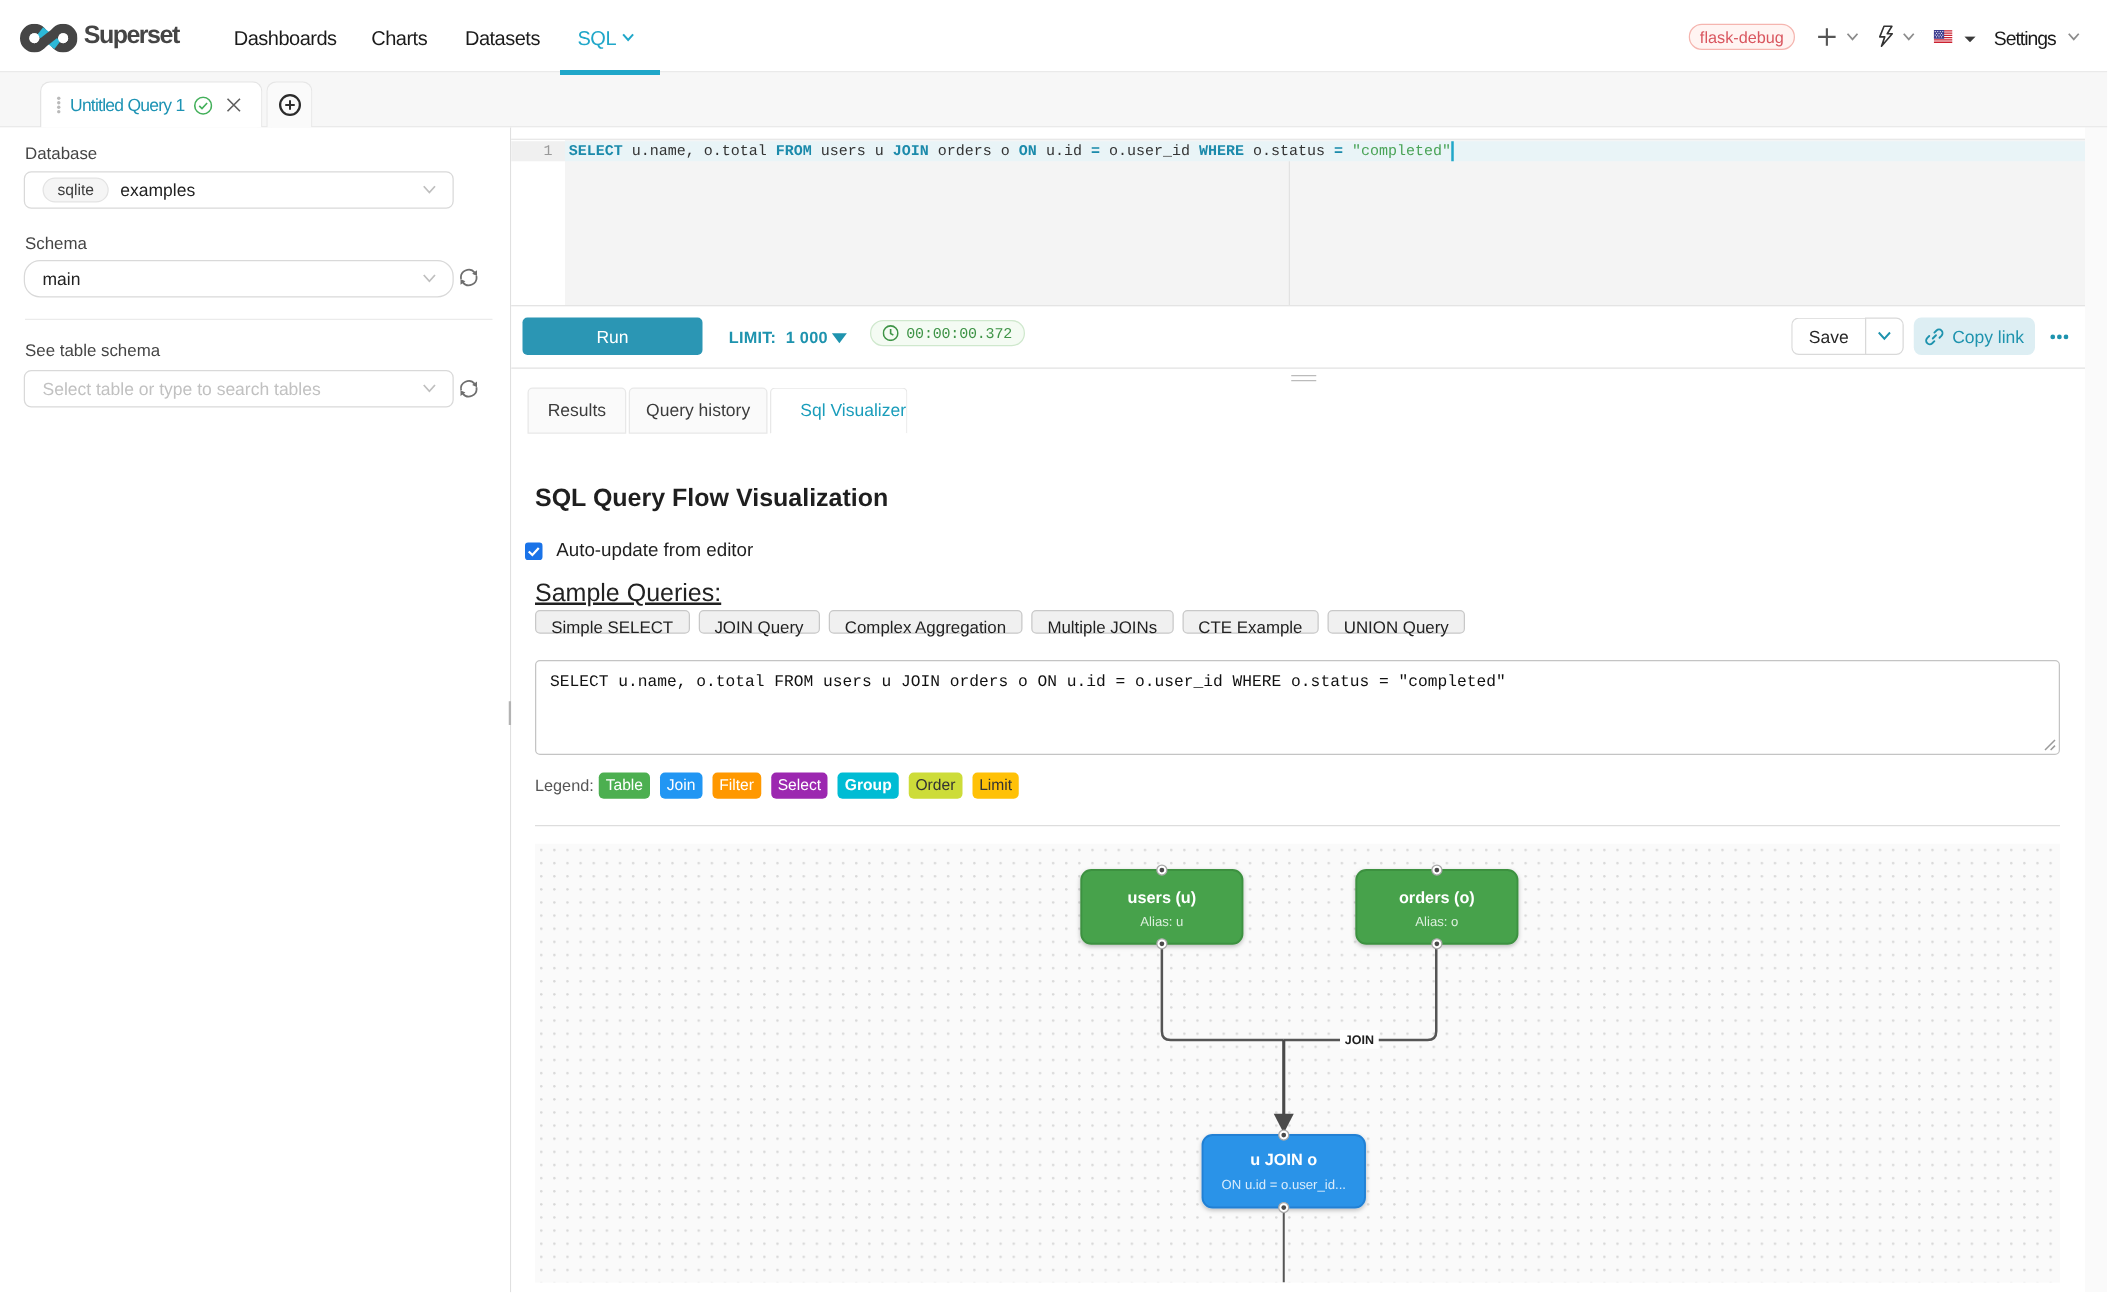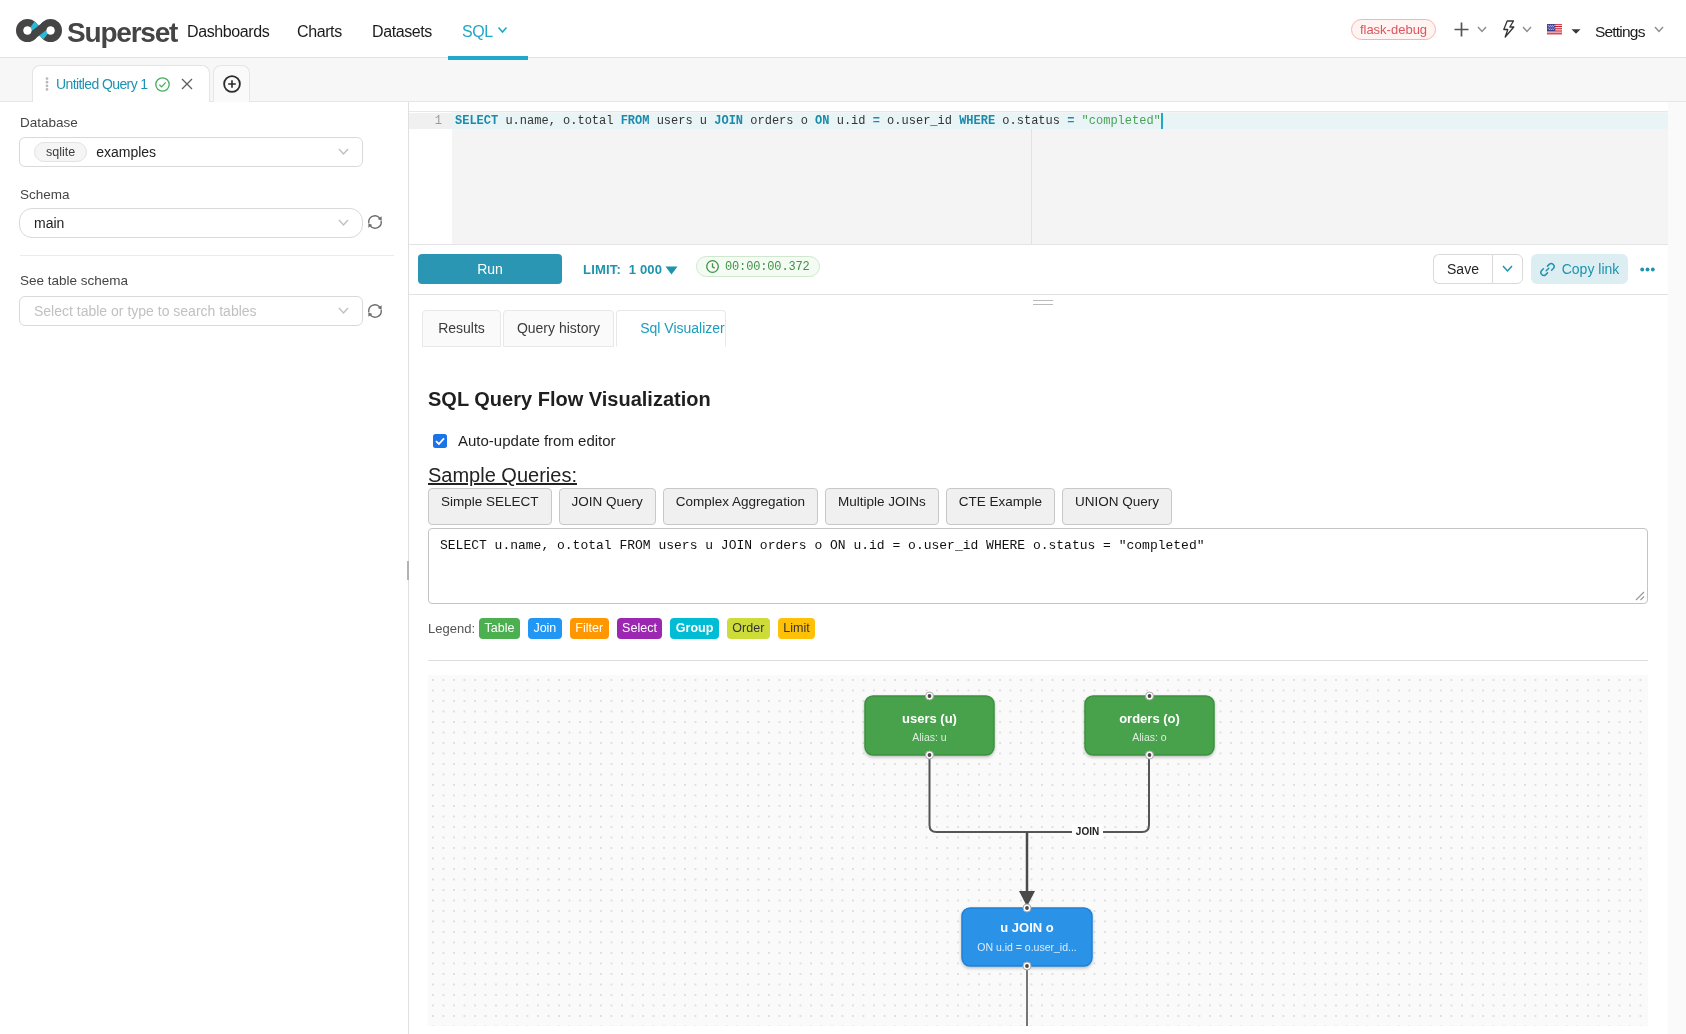--- a/index.html
+++ b/index.html
@@ -4,21 +4,21 @@
 <style>
 * { margin:0; padding:0; box-sizing:border-box; }
 html,body { background:#fff; }
 body { font-family:"Liberation Sans",sans-serif; color:#141414; }
 #app { position:relative; width:1686px; height:1034px; overflow:hidden; background:#fff; }
 svg { display:block; }
 
 
 #nav { position:absolute; left:0; top:0; width:1686px; height:58px; background:#fff; border-bottom:1px solid #e3e3e3; }
 #logo { position:absolute; left:16px; top:19px; }
-#logotext { position:absolute; left:67px; top:17px; font-size:28px; font-weight:bold; color:#454545; letter-spacing:-1.2px; }
+#logotext { position:absolute; left:67px; top:17px; font-size:20px; font-weight:bold; color:#454545; letter-spacing:-1.2px; }
 .navitem { position:absolute; top:3px; height:57px; line-height:57px; font-size:16px; letter-spacing:-0.4px; color:#1b1b1b; }
 #nav-sql { color:#20a7c9; }
 #sql-underline { position:absolute; left:448px; top:56px; width:80px; height:3.5px; background:#20a7c9; z-index:5; }
 #flaskdebug { position:absolute; left:1351px; top:19px; width:85px; height:21px; border:1px solid #f5b5af; background:#fff4f2; color:#d9565f; border-radius:11px; font-size:13px; text-align:center; line-height:19px; }
 
 
 #tabstrip { position:absolute; left:0; top:58px; width:1686px; height:44px; background:#f7f7f7; border-bottom:1px solid #e6e6e6; }
 #qtab { position:absolute; left:32px; top:7px; width:178px; height:37px; background:#fff; border:1px solid #e4e4e4; border-bottom:none; border-radius:8px 8px 0 0; display:flex; align-items:center; padding-left:12px; }
 #qtab .qname { color:#1d93b4; font-size:14px; letter-spacing:-0.6px; margin-left:7px; white-space:nowrap; }
 #addtab { position:absolute; left:213px; top:7px; width:37px; height:37px; background:#fafafa; border:1px solid #e6e6e6; border-bottom:none; border-radius:8px 8px 0 0; display:flex; align-items:center; justify-content:center; }
@@ -61,25 +61,25 @@
 #southhandle1 { position:absolute; left:624px; top:198px; width:20px; height:1px; background:#bbb; }
 #southhandle2 { position:absolute; left:624px; top:202px; width:20px; height:1px; background:#bbb; }
 
 
 .rtab { position:absolute; top:208px; height:37px; background:#fafafa; border:1px solid #e8e8e8; border-radius:4px 4px 0 0; font-size:14px; color:#3c3c3c; line-height:35px; text-align:center; }
 #rtab-active { background:#fff; border-bottom:1px solid #fff; color:#1a9dbb; }
 
 
 #south { position:absolute; left:0; top:244px; width:1259px; height:688px; }
 #south h3 { position:absolute; left:19px; top:42px; font-size:20px; font-weight:bold; color:#1f1f1f; }
-#autorow { position:absolute; left:24px; top:86px; display:flex; align-items:center; font-size:15px; color:#1f1f1f; }
+#autorow { position:absolute; left:11px; top:86px; display:flex; align-items:center; font-size:15px; color:#1f1f1f; }
 #cb { width:14px; height:14px; background:#1a73e8; border-radius:2.5px; margin-right:11px; }
 #samplelbl { position:absolute; left:19px; top:118px; font-size:20px; color:#222;text-decoration:underline; }
 #btnrow { position:absolute; left:19px; top:142px; display:flex; gap:7px; }
-.sbtn { height:37px; background:#f0f0f0; border:1px solid #c8c8c8; border-radius:4px; font-size:13.5px; color:#222; padding:0 12px; line-height:26px; }
+.sbtn { height:19px; background:#f0f0f0; border:1px solid #c8c8c8; border-radius:4px; font-size:13.5px; color:#222; padding:0 12px; line-height:26px; }
 #sqlta { position:absolute; left:19px; top:182px; width:1220px; height:76px; border:1px solid #c4c4c4; border-radius:4px; background:#fff; font-family:"Liberation Mono",monospace; font-size:13px; color:#111; padding:9px 11px; }
 #legendrow { position:absolute; left:19px; top:272px; display:flex; align-items:center; gap:8px; font-size:13px; color:#555; }
 .ltag { height:21px; border-radius:4px; color:#fff; font-size:12.5px; padding:0 5.5px; line-height:21px; }
 #hrline { position:absolute; left:19px; top:314px; width:1220px; height:1px; background:#ddd; }
 #canvas { position:absolute; left:19px; top:329px; width:1220px; height:351px; background:#fafafa; }
 </style>
 </head>
 <body>
 <div id="app">
 

